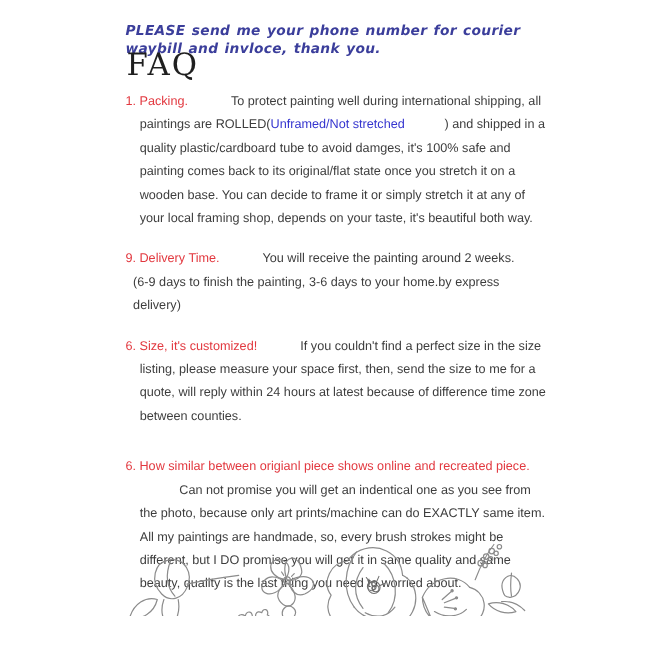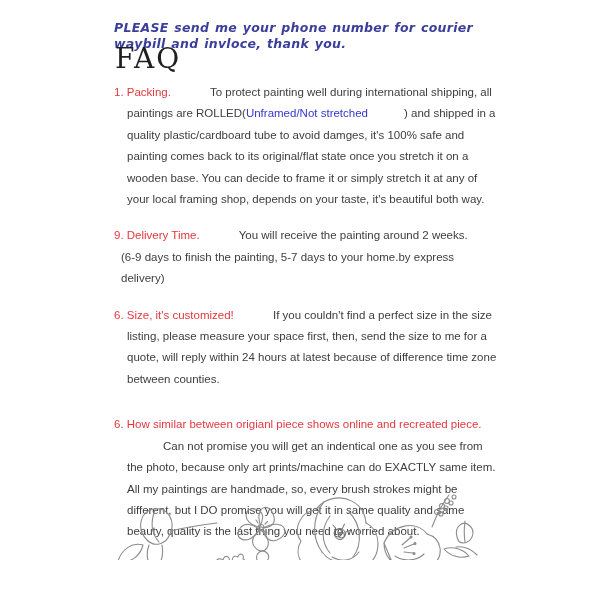--- a/index.html
+++ b/index.html
@@ -51,21 +51,21 @@
 <body>
 
 <div class="page">
 
   <div class="banner">PLEASE send me your phone number for courier waybill and invloce, thank you.</div>
 
   <div class="faq-title">FAQ</div>
 
   <div class="faq-list">
       <div class="faq-item"><span class="seg-red">1. Packing.</span><span class="seg-normal"> To protect painting well during international shipping, all paintings are ROLLED(</span><span class="seg-blue">Unframed/Not stretched</span><span class="seg-normal">) and shipped in a quality plastic/cardboard tube to avoid damges, it's 100% safe and painting comes back to its original/flat state once you stretch it on a wooden base. You can decide to frame it or simply stretch it at any of your local framing shop, depends on your taste, it's beautiful both way.</span></div>
-      <div class="faq-item"><span class="seg-red">9. Delivery Time.</span><span class="seg-normal"> You will receive the painting around 2 weeks.</span><div class="note">(6-9 days to finish the painting, 5-7 days to your home.by express delivery)</div></div>
+      <div class="faq-item"><span class="seg-red">9. Delivery Time.</span><span class="seg-normal"> You will receive the painting around 2 weeks.</span><div class="note">(6-9 days to finish the painting, 3-6 days to your home.by express delivery)</div></div>
       <div class="faq-item"><span class="seg-red">6. Size, it's customized!</span><span class="seg-normal"> If you couldn't find a perfect size in the size listing, please measure your space first, then, send the size to me for a quote, will reply within 24 hours at latest because of difference time zone between counties.</span></div>
       <div class="faq-item"><span class="seg-red">6. How similar between origianl piece shows online and recreated piece.</span><span class="seg-normal"> Can not promise you will get an indentical one as you see from the photo, because only art prints/machine can do EXACTLY same item. All my paintings are handmade, so, every brush strokes might be different, but I DO promise you will get it in same quality and same beauty, quality is the last thing you need to worried about.</span></div>
     </div>
 
   <svg class="flowers" viewBox="0 0 744 224" xmlns="http://www.w3.org/2000/svg" aria-hidden="true">
     <g fill="none" stroke="#8c8c8c" stroke-width="2.2" stroke-linecap="round" stroke-linejoin="round">
 
       <path d="M62,128 C40,122 20,136 12,160 C34,166 56,152 62,128 Z"></path>
 
       <path d="M70,118 C48,96 56,60 84,56 C112,52 128,80 116,106 C108,126 86,134 70,118 Z"></path>

